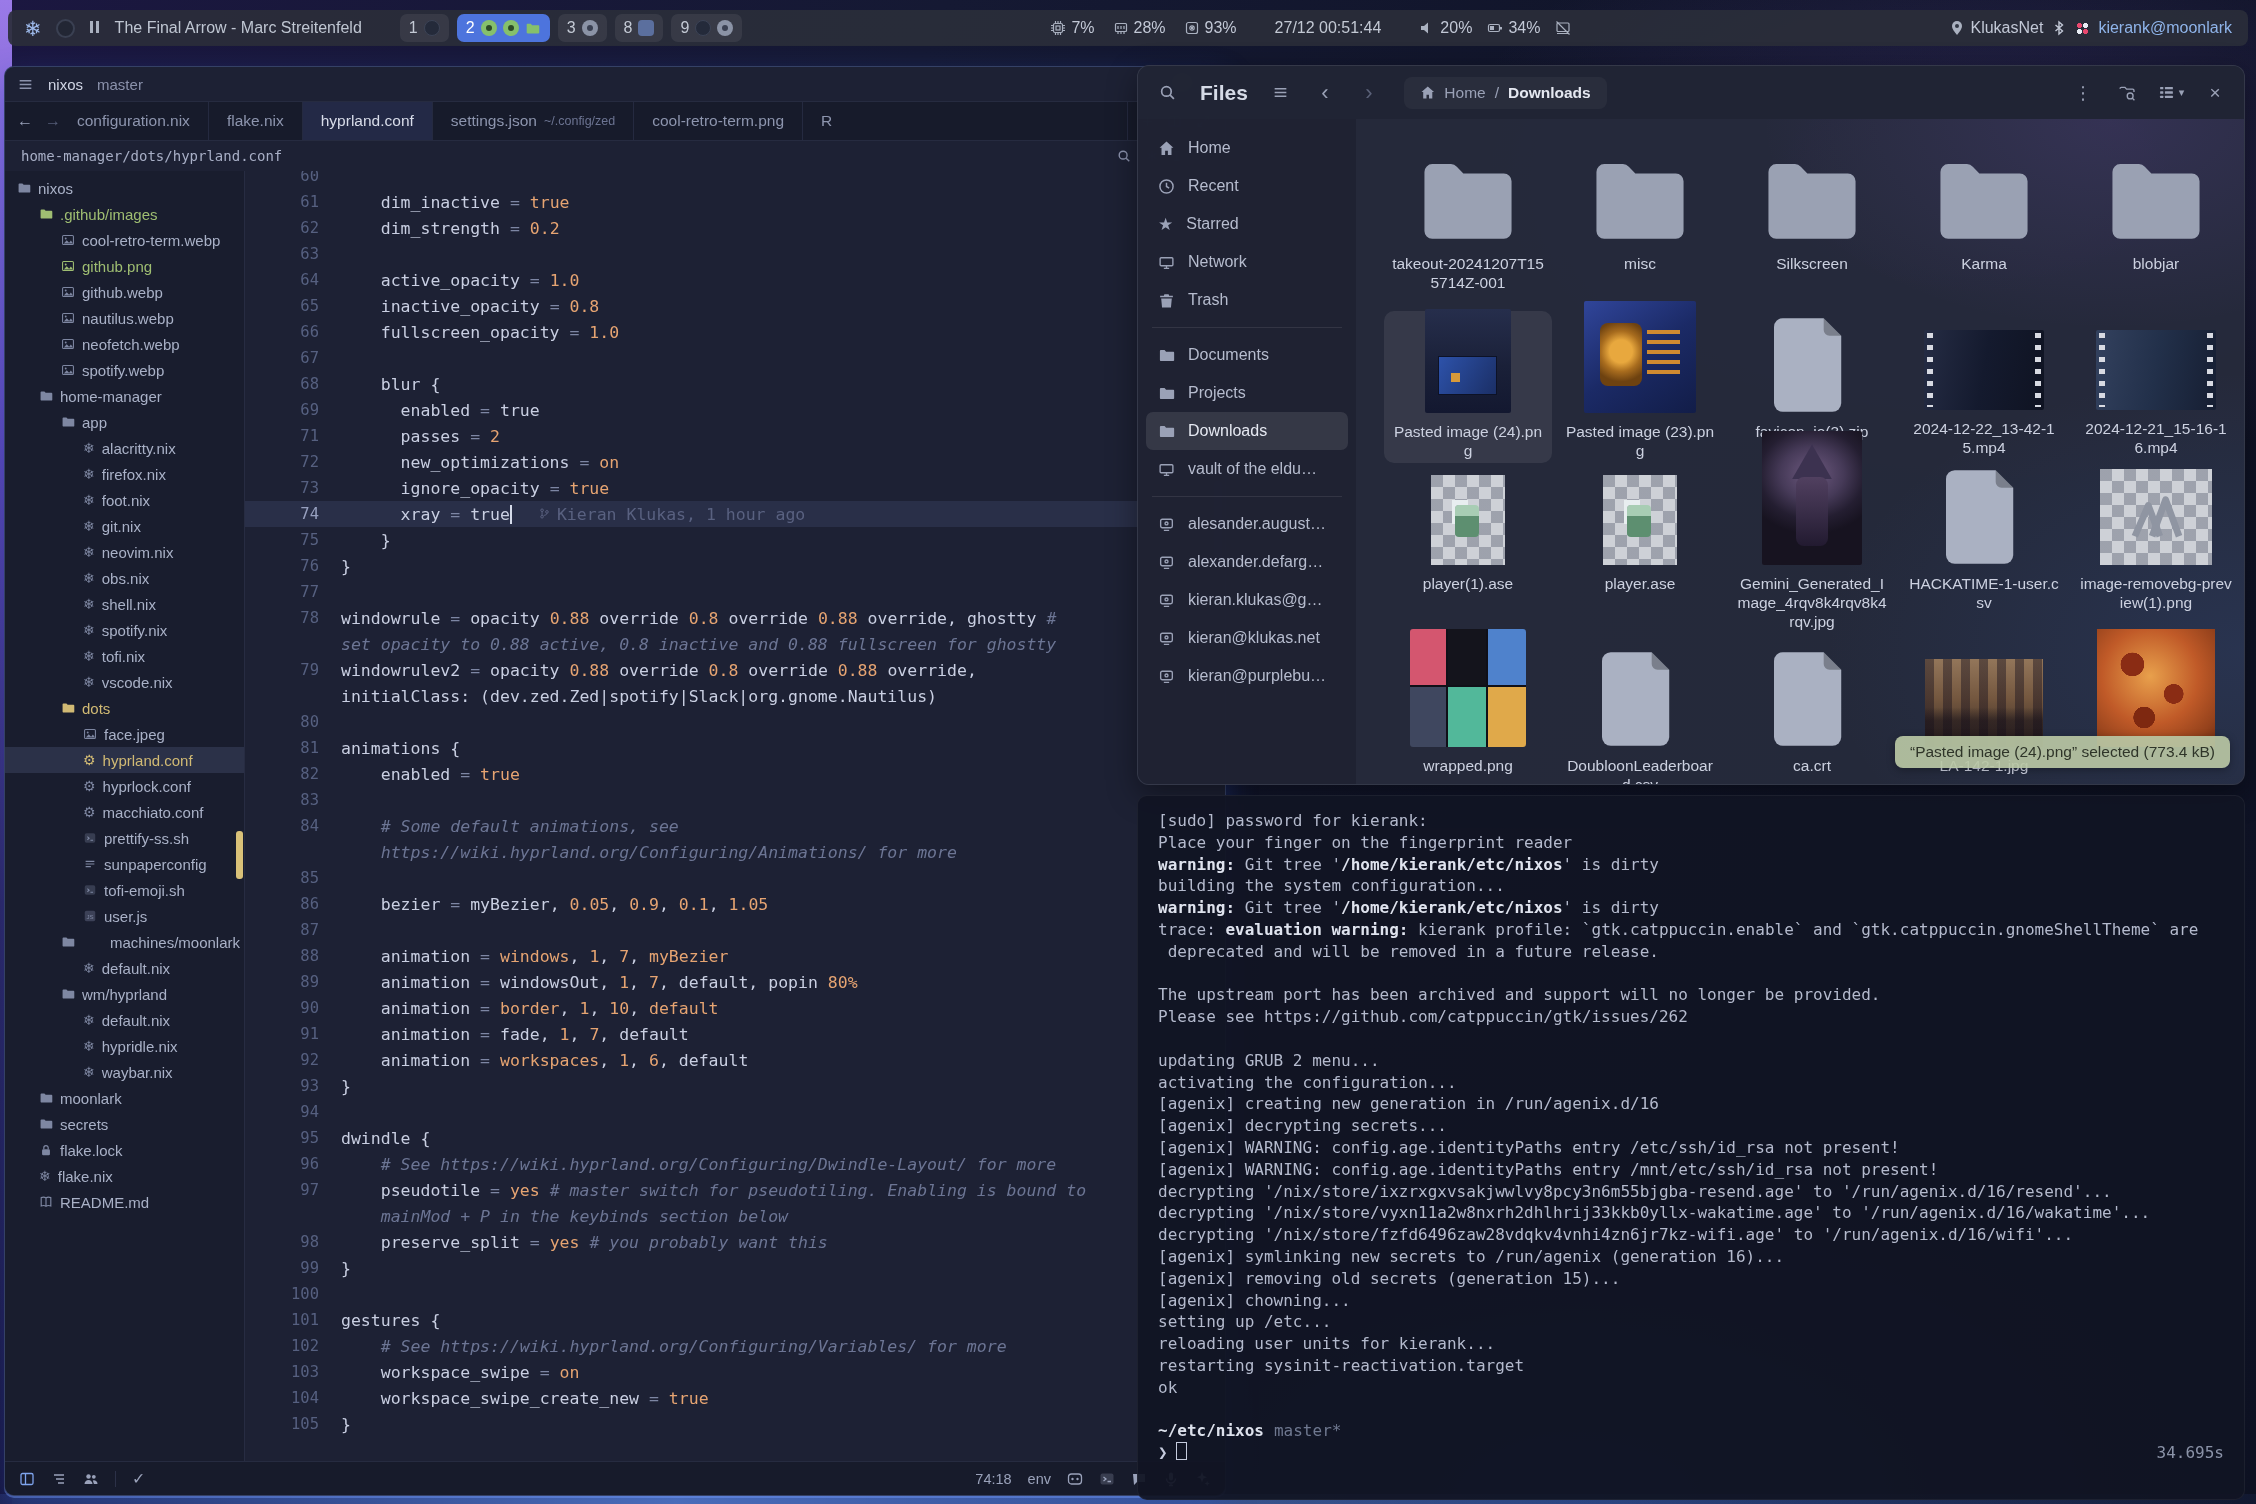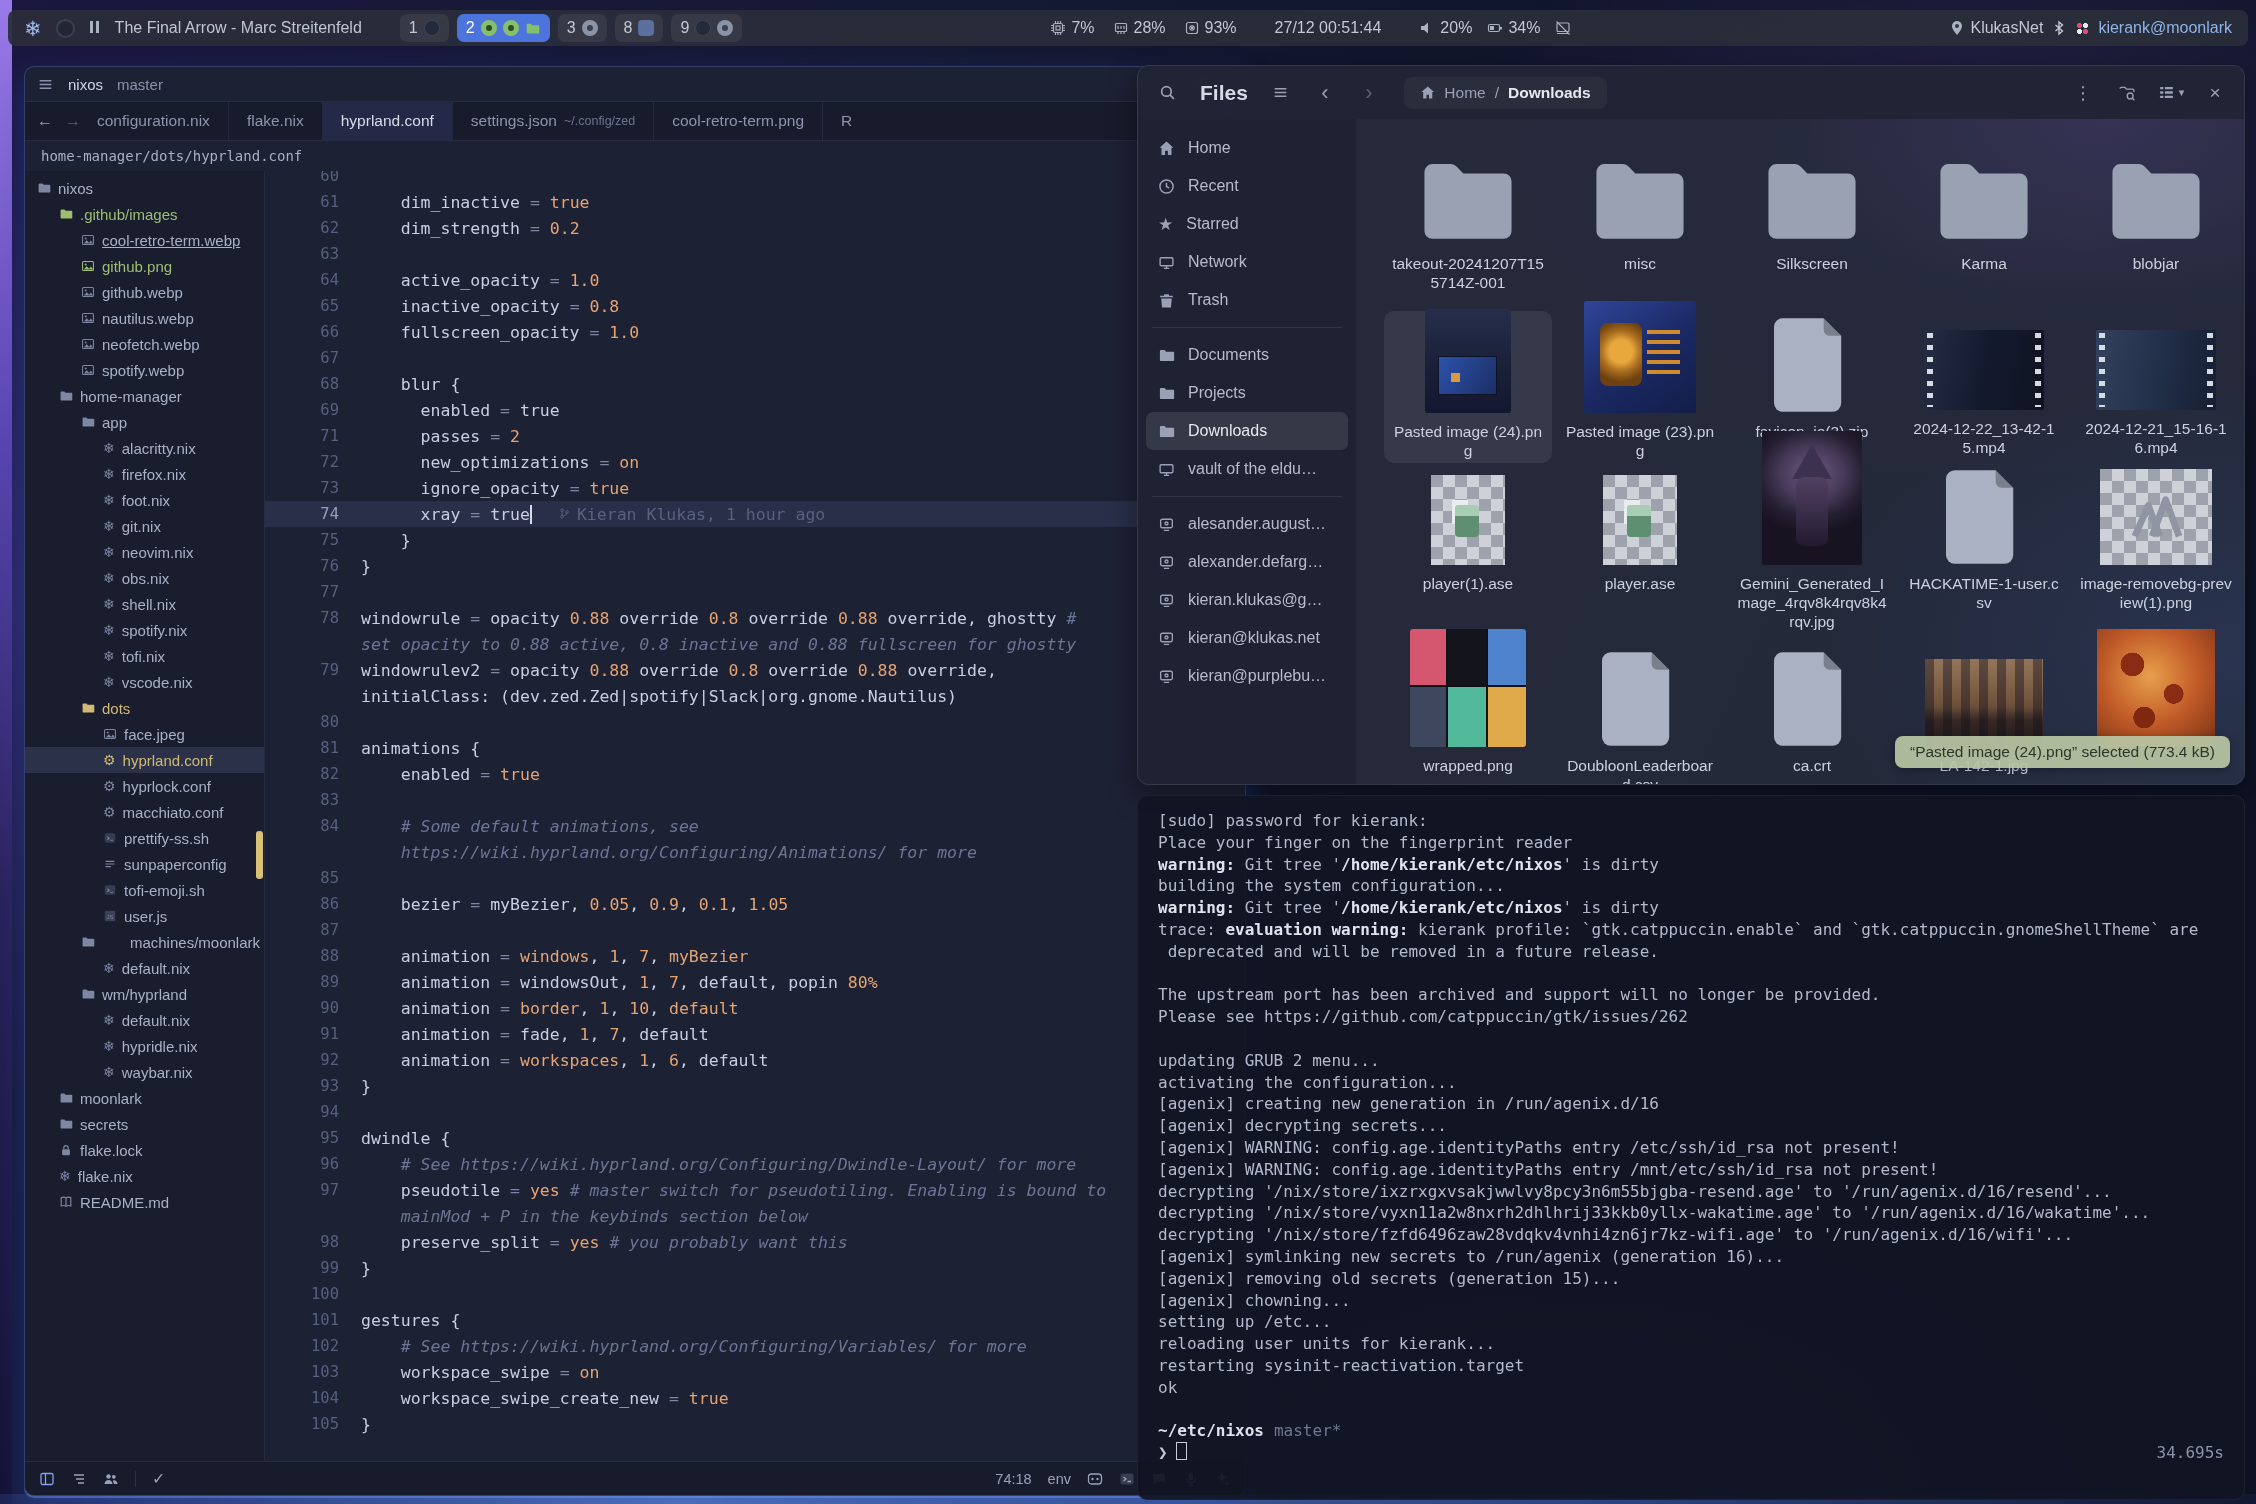--- a/index.html
+++ b/index.html
@@ -37,21 +37,21 @@
   .stat .ic{font-size:16px;color:#aab1c0}
   .spacer{flex:1}
   .rightgrp{display:flex;align-items:center;gap:8px}
   .dots-ic{width:15px;height:15px;background:
     radial-gradient(circle 2.6px at 4.5px 4.5px,#e8486e 97%,transparent),
     radial-gradient(circle 2.6px at 10.5px 4.5px,#e9edf4 97%,transparent),
     radial-gradient(circle 2.6px at 4.5px 10.5px,#e9edf4 97%,transparent),
     radial-gradient(circle 2.6px at 10.5px 10.5px,#e8486e 97%,transparent)}
   #bar .user{color:#8fb4ea}
   
-  #zed{position:absolute;left:24px;top:66px;width:1222px;height:1430px;border-radius:10px;background:#1d2134;
+  #zed{position:absolute;left:4px;top:66px;width:1222px;height:1430px;border-radius:10px;background:#1d2134;
     border:1px solid rgba(110,140,220,.3);box-shadow:0 2px 0 rgba(120,160,255,.4),0 12px 30px rgba(45,80,200,.4);
     display:flex;flex-direction:column;overflow:hidden;color:#c9cfe2}
   .ztitle{height:34px;display:flex;align-items:center;padding:0 12px;gap:14px;font-size:15px;flex:0 0 auto}
   .ztitle .ham{color:#8b92ac;font-size:17px}
   .ztitle .proj{color:#d0d5e4}
   .ztitle .branch{color:#8b92ac}
   .avatar{width:22px;height:22px;border-radius:50%;background:radial-gradient(circle at 50% 35%,#d8ab79 0 40%,#8a5c3a 70%,#5e3c26)}
   .ztabs{height:40px;background:#171b2b;border-top:1px solid #262b40;border-bottom:1px solid #262b40;display:flex;align-items:stretch;flex:0 0 auto;overflow:hidden}
   .tabnav{display:flex;align-items:center;gap:12px;padding:0 12px;color:#9aa2ba;font-size:16px;flex:0 0 auto}
   .tabnav .fwd{color:#555d78}
@@ -384,21 +384,21 @@
             <span>nixos</span>
           </div>
           <div class="trow green" style="padding-left: 34px;">
             <span class="ic">
               <svg viewBox="0 0 16 16" fill="currentColor">
                 <path d="M1.8 3.8c0-.6.5-1 1-1h3.4L7.6 4.4h6.6c.6 0 1 .5 1 1v6.8c0 .6-.5 1-1 1H2.8c-.6 0-1-.5-1-1z"></path>
               </svg>
             </span>
             <span>.github/images</span>
           </div>
-          <div class="trow " style="padding-left: 56px; text-decoration: underline;">
+          <div class="trow " style="padding-left: 56px;">
             <span class="ic">
               <svg viewBox="0 0 16 16" fill="none" stroke="currentColor" stroke-width="1.2">
                 <rect x="1.8" y="2.8" width="12.4" height="10.4" rx="1.2"></rect>
                 <circle cx="5.4" cy="6.2" r="1.1" fill="currentColor" stroke="none"></circle>
                 <path d="M3.2 12l3.3-3.8 2.8 2.8 2-2.4 2.5 3.4" fill="currentColor" stroke="none"></path>
               </svg>
             </span>
             <span>cool-retro-term.webp</span>
           </div>
           <div class="trow green" style="padding-left: 56px;">

